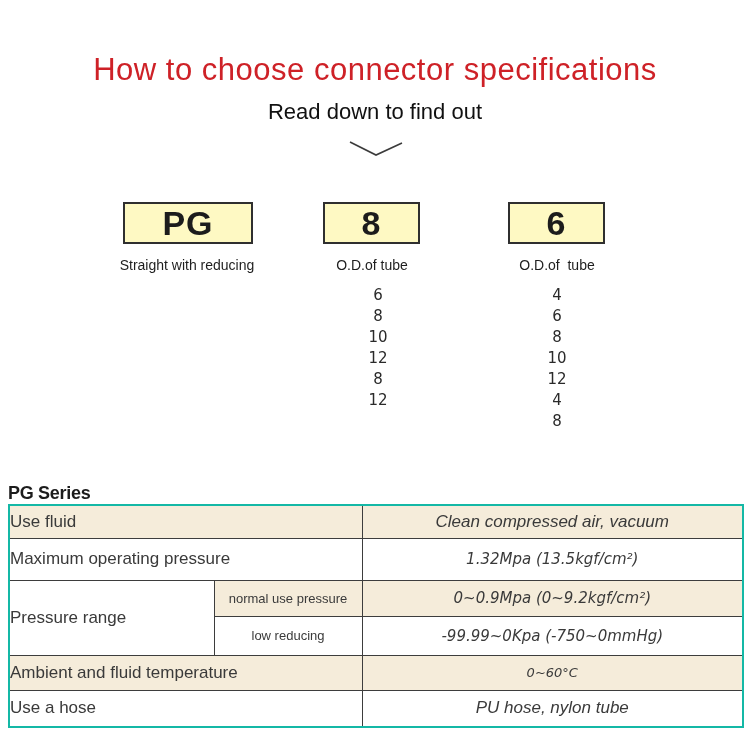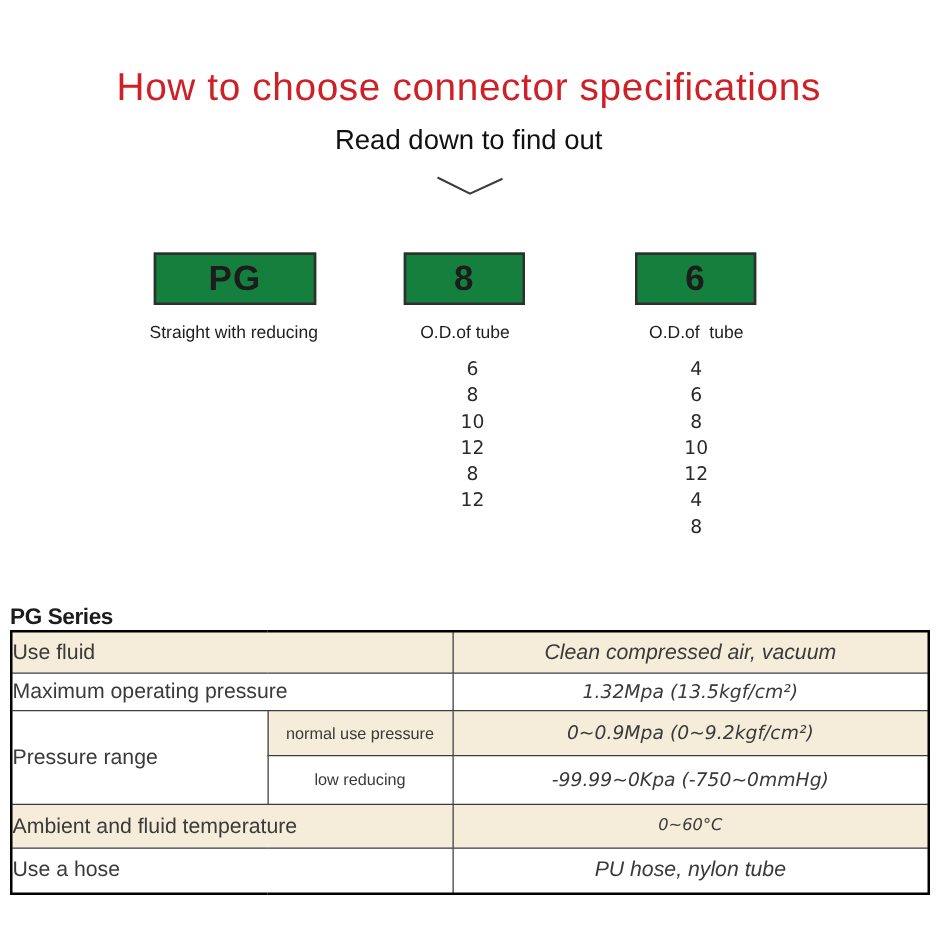--- a/index.html
+++ b/index.html
@@ -24,24 +24,24 @@
     left: 0; top: 99px; width: 750px;
     text-align: center;
     font-size: 22px;
     color: #111111;
   }
   .chevron-wrap { left: 348px; top: 139px; width: 56px; height: 20px; }
 
   
   .code-box {
     border: 2px solid #2f2f2f;
-    background: #15803d;
+    background: #fef9c3;
     display: flex; align-items: center; justify-content: center;
     font-weight: bold;
-    font-size: 28px;
+    font-size: 34px;
     color: #1c1c1c;
     letter-spacing: 1px;
     font-family: "Liberation Sans", sans-serif;
   }
   .box-pg { left: 123px; top: 202px; width: 126px; height: 38px; }
   .box-8  { left: 323px; top: 202px; width: 93px;  height: 38px; }
   .box-6  { left: 508px; top: 202px; width: 93px;  height: 38px; }
 
   .box-caption {
     top: 257px;
@@ -76,21 +76,21 @@
     margin-top: 16px;
   }
 
   
   table.spec {
     position: absolute;
     left: 8px; top: 504px;
     width: 734px;
     border-collapse: collapse;
     table-layout: fixed;
-    border: 2px solid #000000;
+    border: 2px solid #14b8a6;
   }
   table.spec td {
     border: 1px solid #3d3d3d;
     padding: 0;
     color: #3a3a3a;
     vertical-align: middle;
   }
   td.shade { background: #f5ecda; }
   td.lbl {
     padding-left: 20px;
@@ -156,21 +156,21 @@
   <colgroup>
       <col style="width:205px">
       <col style="width:148px">
       <col style="width:381px">
     </colgroup>
   <tbody>
       <tr style="height:33px">
     <td colspan="2" class="lbl shade">Use fluid</td>
     <td class="val val-lg shade">Clean compressed air, vacuum</td>
   </tr>
-  <tr style="height:30px">
+  <tr style="height:42px">
     <td colspan="2" class="lbl">Maximum operating pressure</td>
     <td class="val val-cjk">1.32Mpa  (13.5kgf/cm²)</td>
   </tr>
   <tr style="height:36px">
     <td rowspan="2" class="lbl">Pressure range</td>
     <td class="mid shade">normal use pressure</td>
     <td class="val val-cjk shade">0~0.9Mpa  (0~9.2kgf/cm²)</td>
   </tr>
   <tr style="height:39px">
     <td class="mid">low reducing</td>

